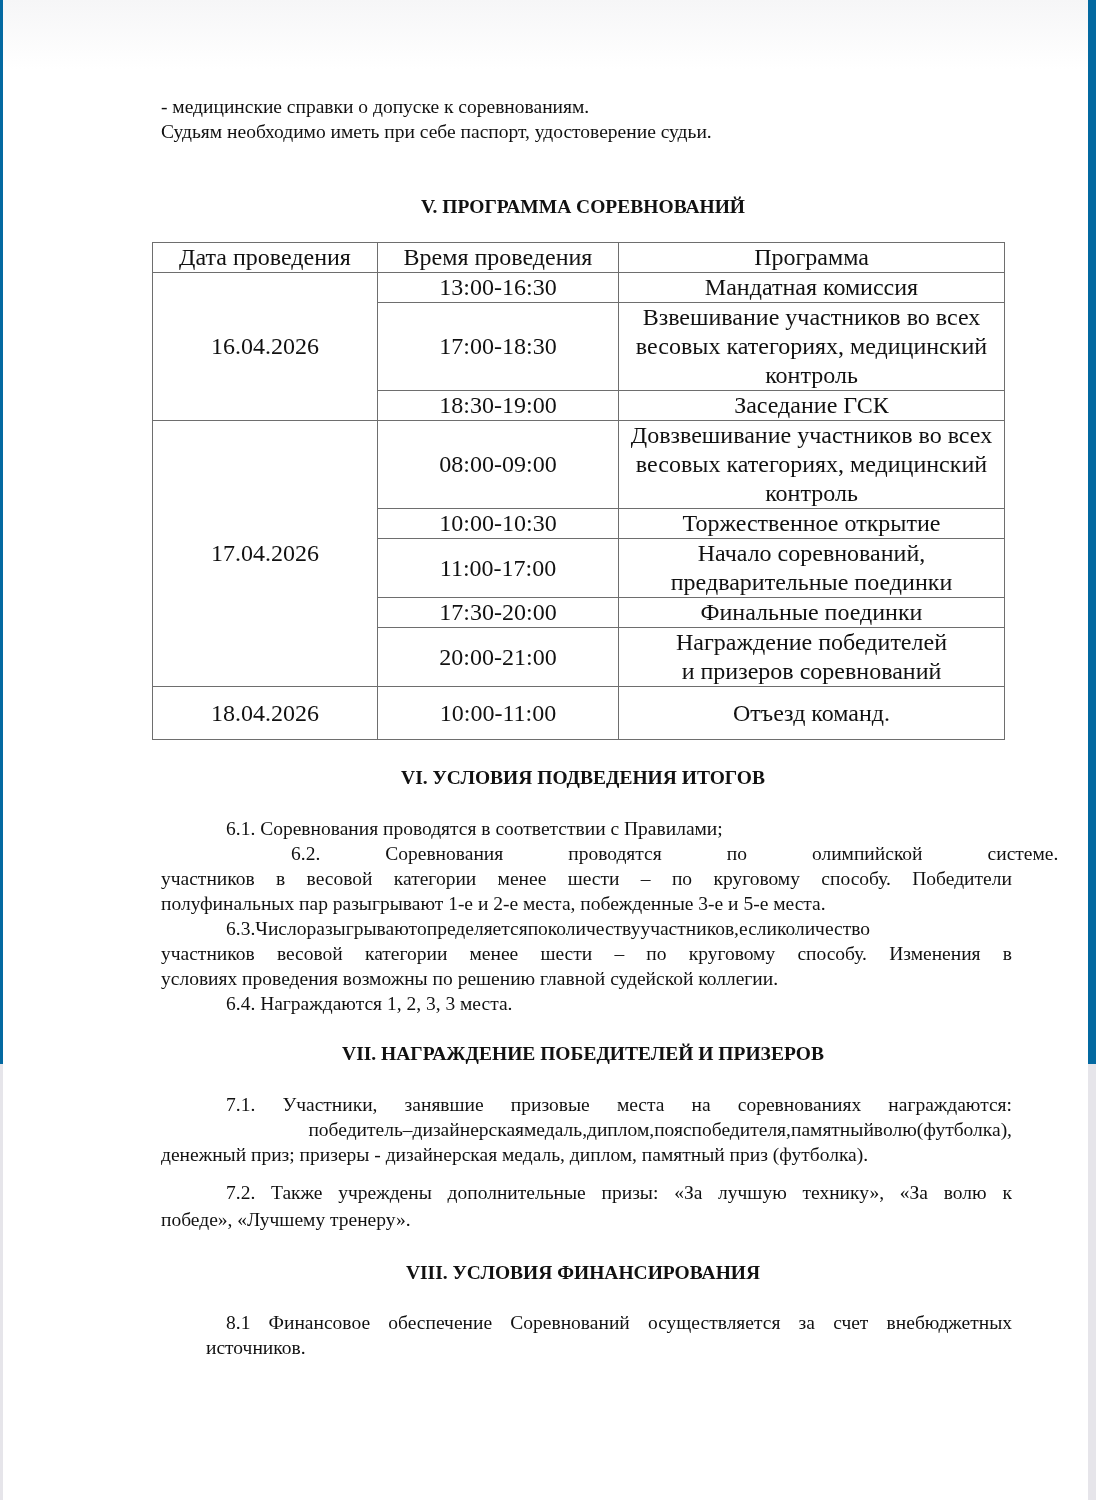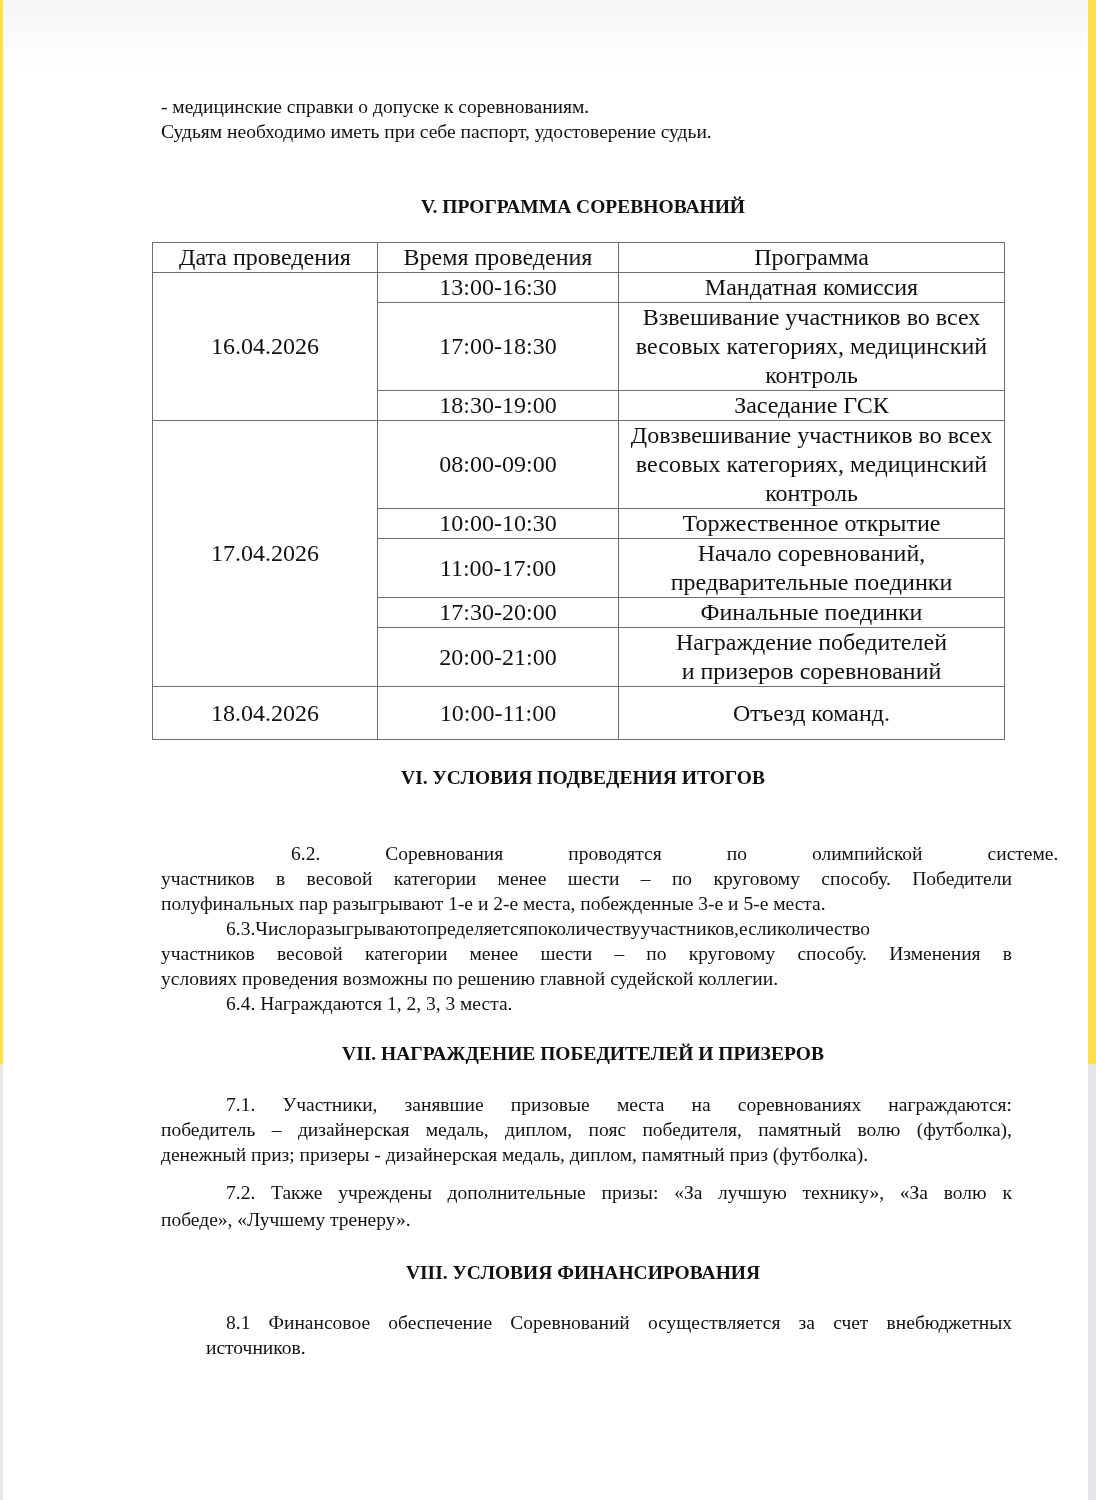--- a/index.html
+++ b/index.html
@@ -7,21 +7,21 @@
       padding: 0;
       width: 1096px;
       height: 1500px;
       overflow: hidden;
       background: #e6e5ea;
     }
     .viewer {
       position: relative;
       width: 1096px;
       height: 1064px;
-      background: #fde047;
+      background: #0369a1;
     }
     .page {
       position: absolute;
       left: 3px;
       top: 0;
       width: 1085px;
       height: 1500px;
       background: #ffffff;
       font-family: "Liberation Serif", "DejaVu Serif", serif;
       color: #111111;
@@ -151,20 +151,21 @@
 
         <tr class="last">
           <td>18.04.2026</td>
           <td>10:00-11:00</td>
           <td class="prog">Отъезд команд.</td>
         </tr>
       </tbody>
     </table>
 
     <div class="heading" style="top:765px;">VI. УСЛОВИЯ ПОДВЕДЕНИЯ ИТОГОВ</div>
+    <div class="indent-line" style="top:816px;">6.1. Соревнования проводятся в соответствии с Правилами;</div>
     <div class="just" style="top: 841px; text-indent: 65px; width: 786px; left: 223px; display: flex; justify-content: space-between; padding-left: 0px;">
         <span class="w">6.2.</span>
         <span class="w">Соревнования</span>
         <span class="w">проводятся</span>
         <span class="w">по</span>
         <span class="w">олимпийской</span>
         <span class="w">системе.</span>
         <span class="w">Если</span>
       </div>
     <div class="just" style="top: 866px; display: flex; justify-content: space-between;">
@@ -212,21 +213,21 @@
     <div class="just" style="top: 1092px; width: 786px; left: 223px; display: flex; justify-content: space-between;">
         <span class="w">7.1.</span>
         <span class="w">Участники,</span>
         <span class="w">занявшие</span>
         <span class="w">призовые</span>
         <span class="w">места</span>
         <span class="w">на</span>
         <span class="w">соревнованиях</span>
         <span class="w">награждаются:</span>
       </div>
-    <div class="just" style="top: 1117px; display: flex; justify-content: space-between;">
+    <div class="just" style="top: 1117px; display: flex; justify-content: flex-end;">
         <span class="w">победитель</span>
         <span class="w">–</span>
         <span class="w">дизайнерская</span>
         <span class="w">медаль,</span>
         <span class="w">диплом,</span>
         <span class="w">пояс</span>
         <span class="w">победителя,</span>
         <span class="w">памятный</span>
         <span class="w">волю</span>
         <span class="w">(футболка),</span>

